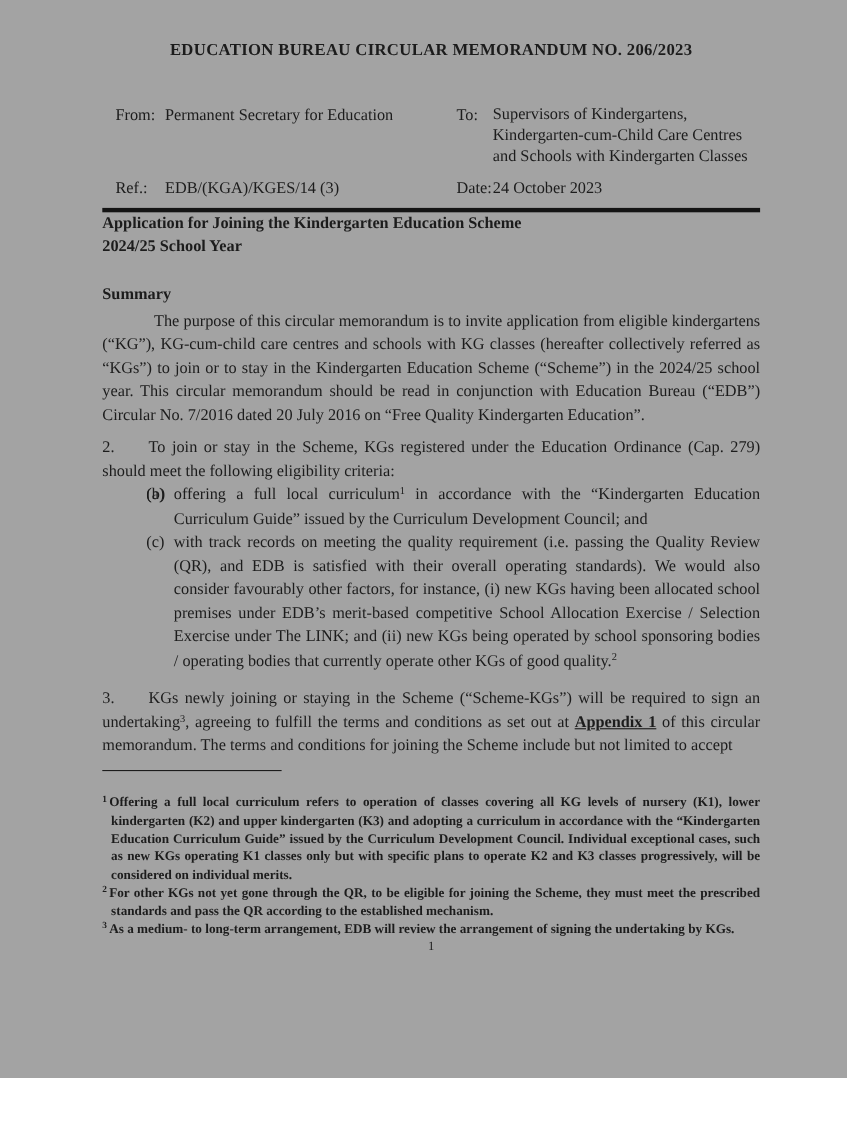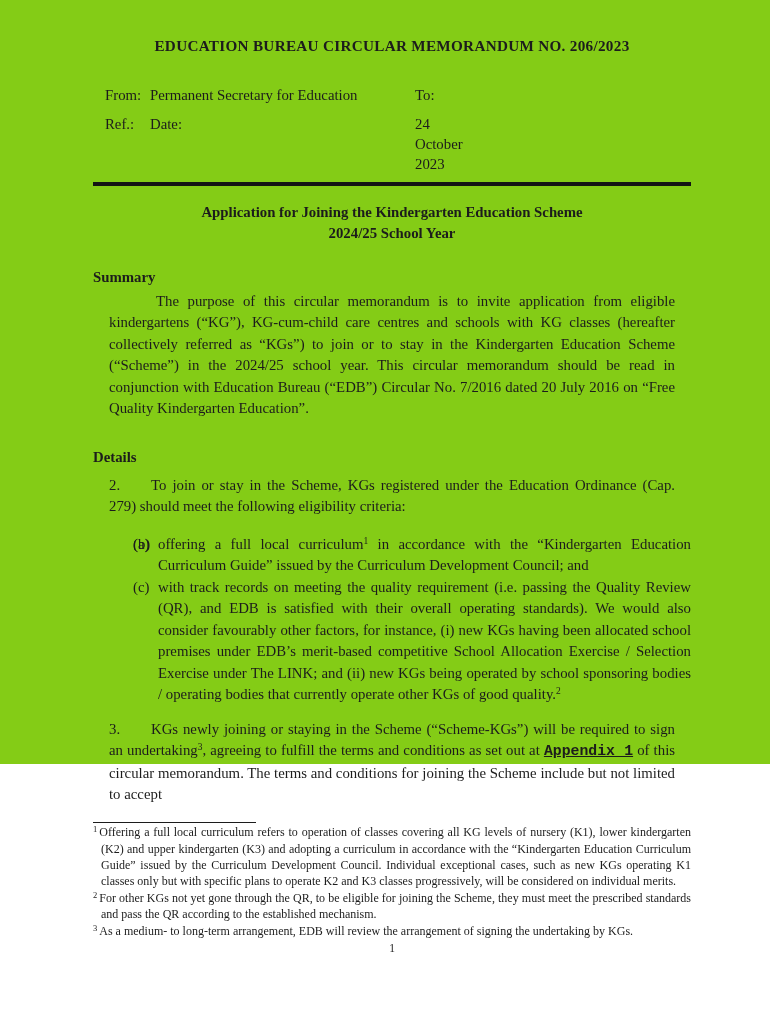--- a/index.html
+++ b/index.html
@@ -6,71 +6,69 @@
     margin: 0;
     padding: 0;
     background: #ffffff;
     width: 770px;
     height: 1024px;
     overflow: hidden;
   }
   .page {
     box-sizing: border-box;
     width: 770px;
-    height: 764px;
+    height: 980px;
     padding: 37px 79px 10px 93px;
     font-family: "Liberation Serif", "DejaVu Serif", serif;
     font-size: 14.8px;
     line-height: 21.5px;
     color: #1c1c1c;
-    background: #84cc16;
+    background: #a3a3a3;
   }
   .memo-title {
     font-size: 15.2px;
     font-weight: bold;
     text-align: center;
     letter-spacing: 0.3px;
     line-height: 18px;
     white-space: nowrap;
   }
   .hdr-grid {
     display: grid;
     grid-template-columns: 45px 265px 33px 1fr;
     padding-left: 12px;
-    margin-top: 30px;
+    margin-top: 40px;
   }
   .hdr-grid.row2 { margin-top: 9px; }
   .hdr-label { line-height: 20px; }
   .hdr-value { line-height: 20px; }
   .to-value  { line-height: 19px; }
   .rule {
     margin-top: 8px;
     height: 3.5px;
     background: #141414;
   }
   .subject {
-    margin-top: 16px;
-    text-align: center;
     font-weight: bold;
     line-height: 21.5px;
     font-family: Liberation Serif, serif;
   }
   .section-heading {
     font-weight: bold;
     margin-top: 22px;
     line-height: 20px;
   }
   .details-heading { margin-top: 27px; }
   .sub-heading {
     font-style: italic;
     margin-top: 9px;
     line-height: 20px;
   }
   p.body-para {
-    margin: 16px;
+    margin: 0;
     text-align: justify;
   }
   .summary-para {
     margin-top: 4px !important;
     text-indent: 47px;
   }
   .numbered-para { margin-top: 8px !important; }
   .para3 { margin-top: 13px !important; }
   .para-num {
     display: inline-block;
@@ -88,32 +86,32 @@
     top: 0;
   }
   sup.fn-ref {
     font-size: 9.5px;
     line-height: 0;
     vertical-align: 5px;
   }
   .appendix-ref {
     font-weight: bold;
     text-decoration: underline;
-    font-family: Liberation Mono, monospace;
   }
   .fn-sep {
     margin-top: 10px;
     width: 163px;
     height: 1.6px;
     background: #1c1c1c;
   }
   .footnotes {
-    margin-top: 1px;
+    margin-top: 20px;
     font-size: 12px;
     line-height: 16.4px;
+    font-weight: bold;
   }
   .footnote {
     padding-left: 8px;
     text-indent: -8px;
     text-align: justify;
   }
   .footnote sup.fn-marker {
     font-size: 8.5px;
     line-height: 0;
     vertical-align: 4px;
@@ -130,40 +128,41 @@
 <body>
 
 <div class="page">
 
   <div class="memo-title">EDUCATION BUREAU CIRCULAR MEMORANDUM NO. 206/2023</div>
 
   <div class="hdr-grid">
     <div class="hdr-label">From:</div>
     <div class="hdr-value">Permanent Secretary for Education</div>
     <div class="hdr-label">To:</div>
+    <div class="hdr-value to-value">Supervisors of Kindergartens, Kindergarten-cum-Child Care Centres and Schools with Kindergarten Classes</div>
   </div>
 
   <div class="hdr-grid row2">
     <div class="hdr-label">Ref.:</div>
+    <div class="hdr-value">EDB/(KGA)/KGES/14 (3)</div>
     <div class="hdr-label">Date:</div>
     <div class="hdr-value">24 October 2023</div>
   </div>
 
   <div class="rule"></div>
 
   <div class="subject">
     <div>Application for Joining the Kindergarten Education Scheme</div>
     <div>2024/25 School Year</div>
   </div>
 
   <div class="section-heading">Summary</div>
 
   <p class="body-para summary-para">The purpose of this circular memorandum is to invite application from eligible kindergartens (“KG”), KG-cum-child care centres and schools with KG classes (hereafter collectively referred as “KGs”) to join or to stay in the Kindergarten Education Scheme (“Scheme”) in the 2024/25 school year.  This circular memorandum should be read in conjunction with Education Bureau (“EDB”) Circular No. 7/2016 dated 20 July 2016 on “Free Quality Kindergarten Education”.</p>
 
-  <div class="section-heading details-heading">Details</div>
 
 
   <p class="body-para numbered-para"><span class="para-num">2.</span><span>To join or stay in the Scheme, KGs registered under the Education Ordinance (Cap. 279) should meet the following eligibility criteria:</span></p>
 
   <div class="list-item">
     <span class="list-label">(a)</span>
   </div>
 
   <div class="list-item">
     <span class="list-label">(b)</span><span>offering a full local curriculum</span><sup class="fn-ref">1</sup><span> in accordance with the “Kindergarten Education Curriculum Guide” issued by the Curriculum Development Council; and</span>

